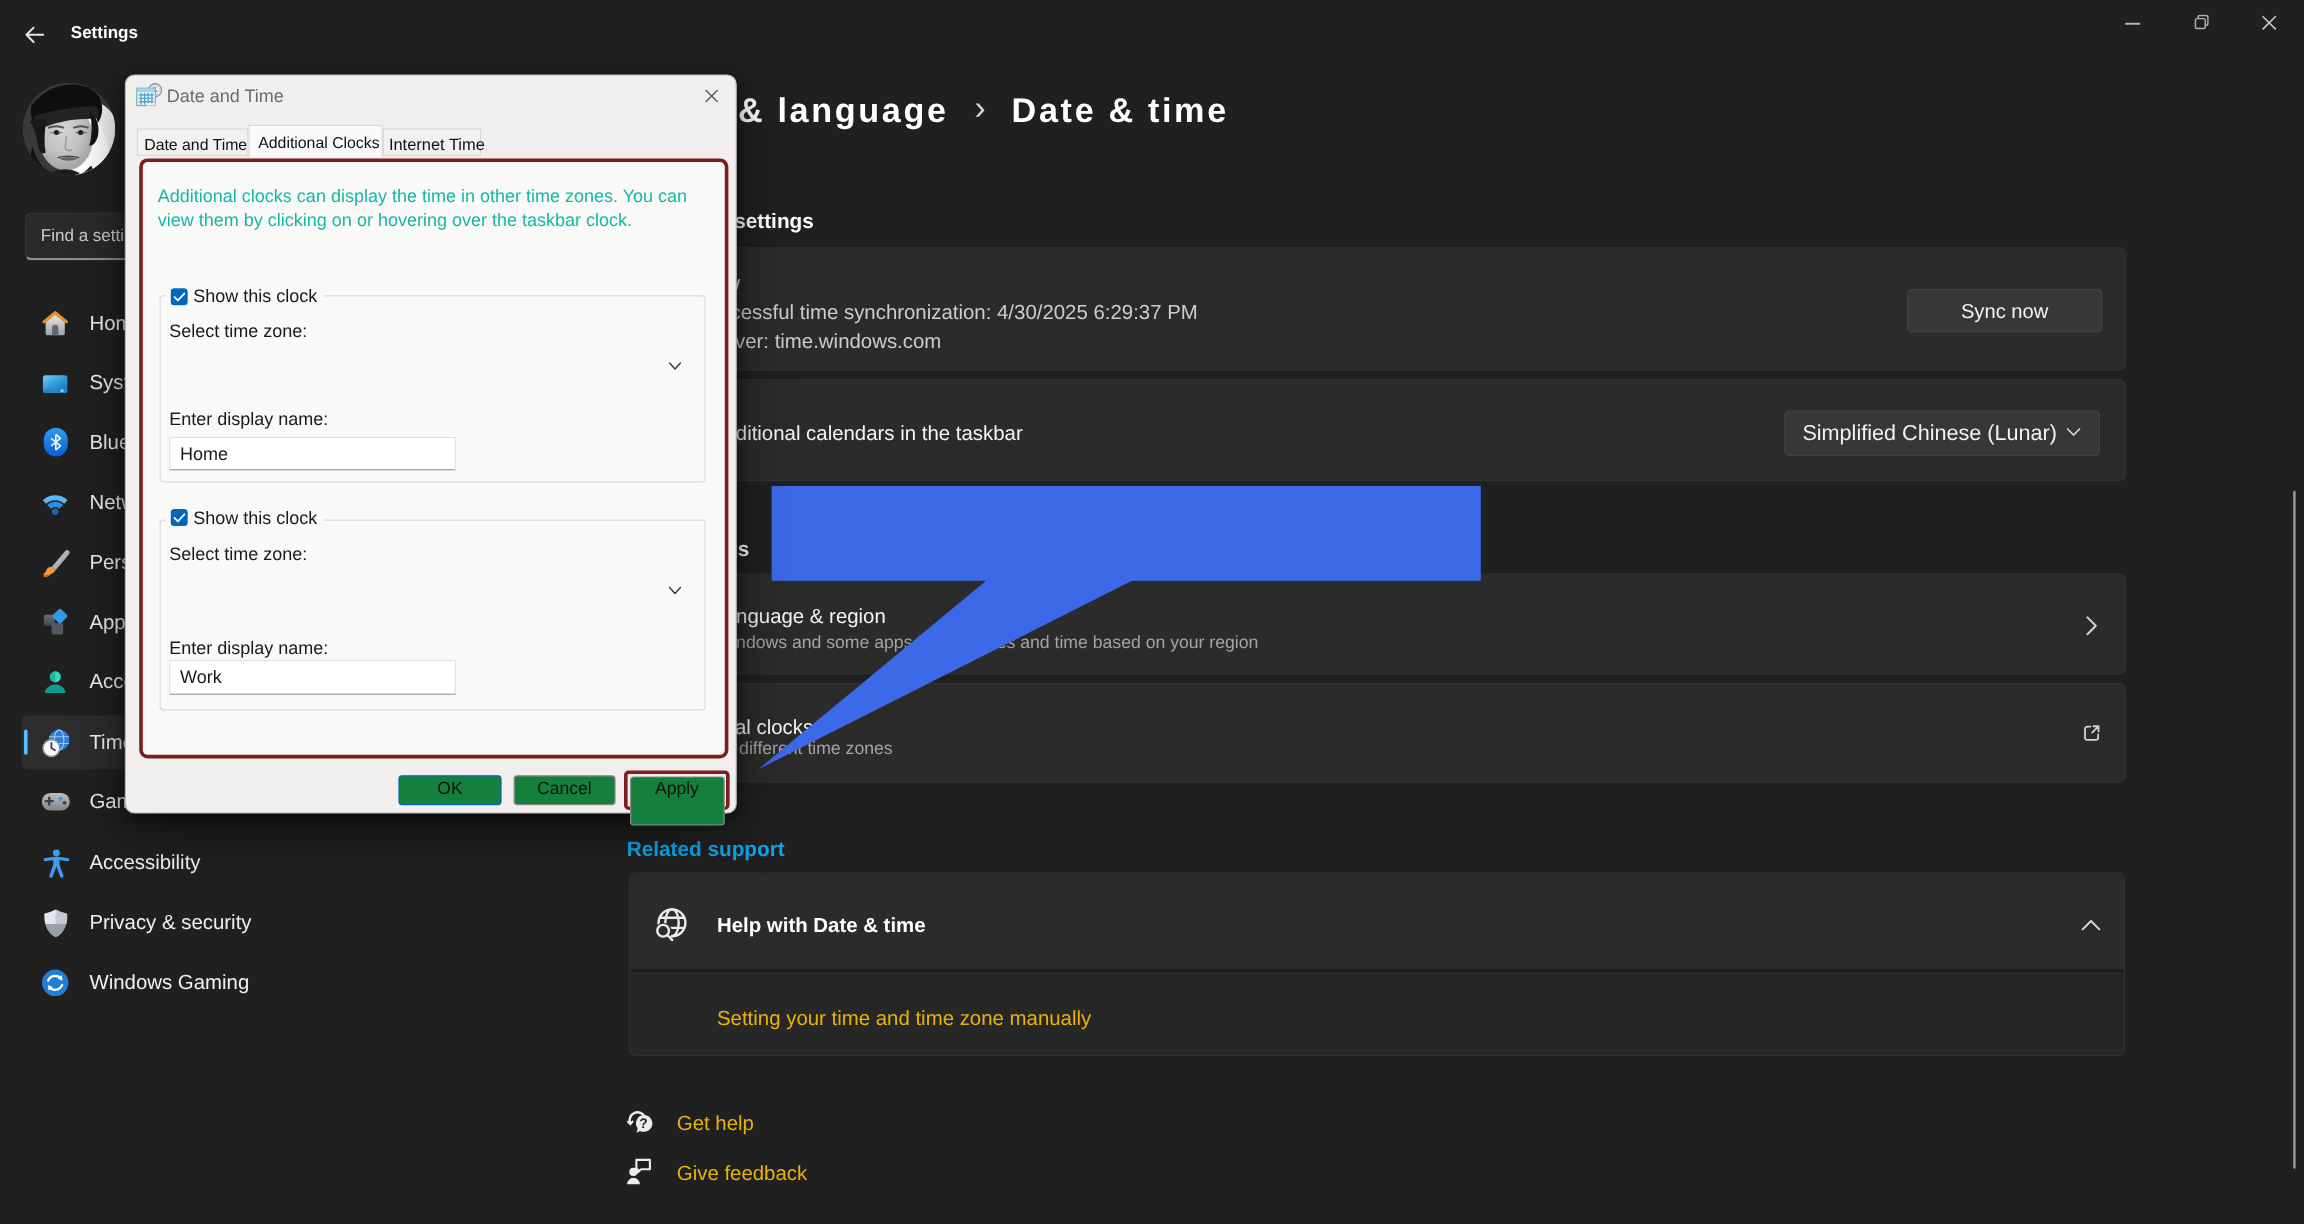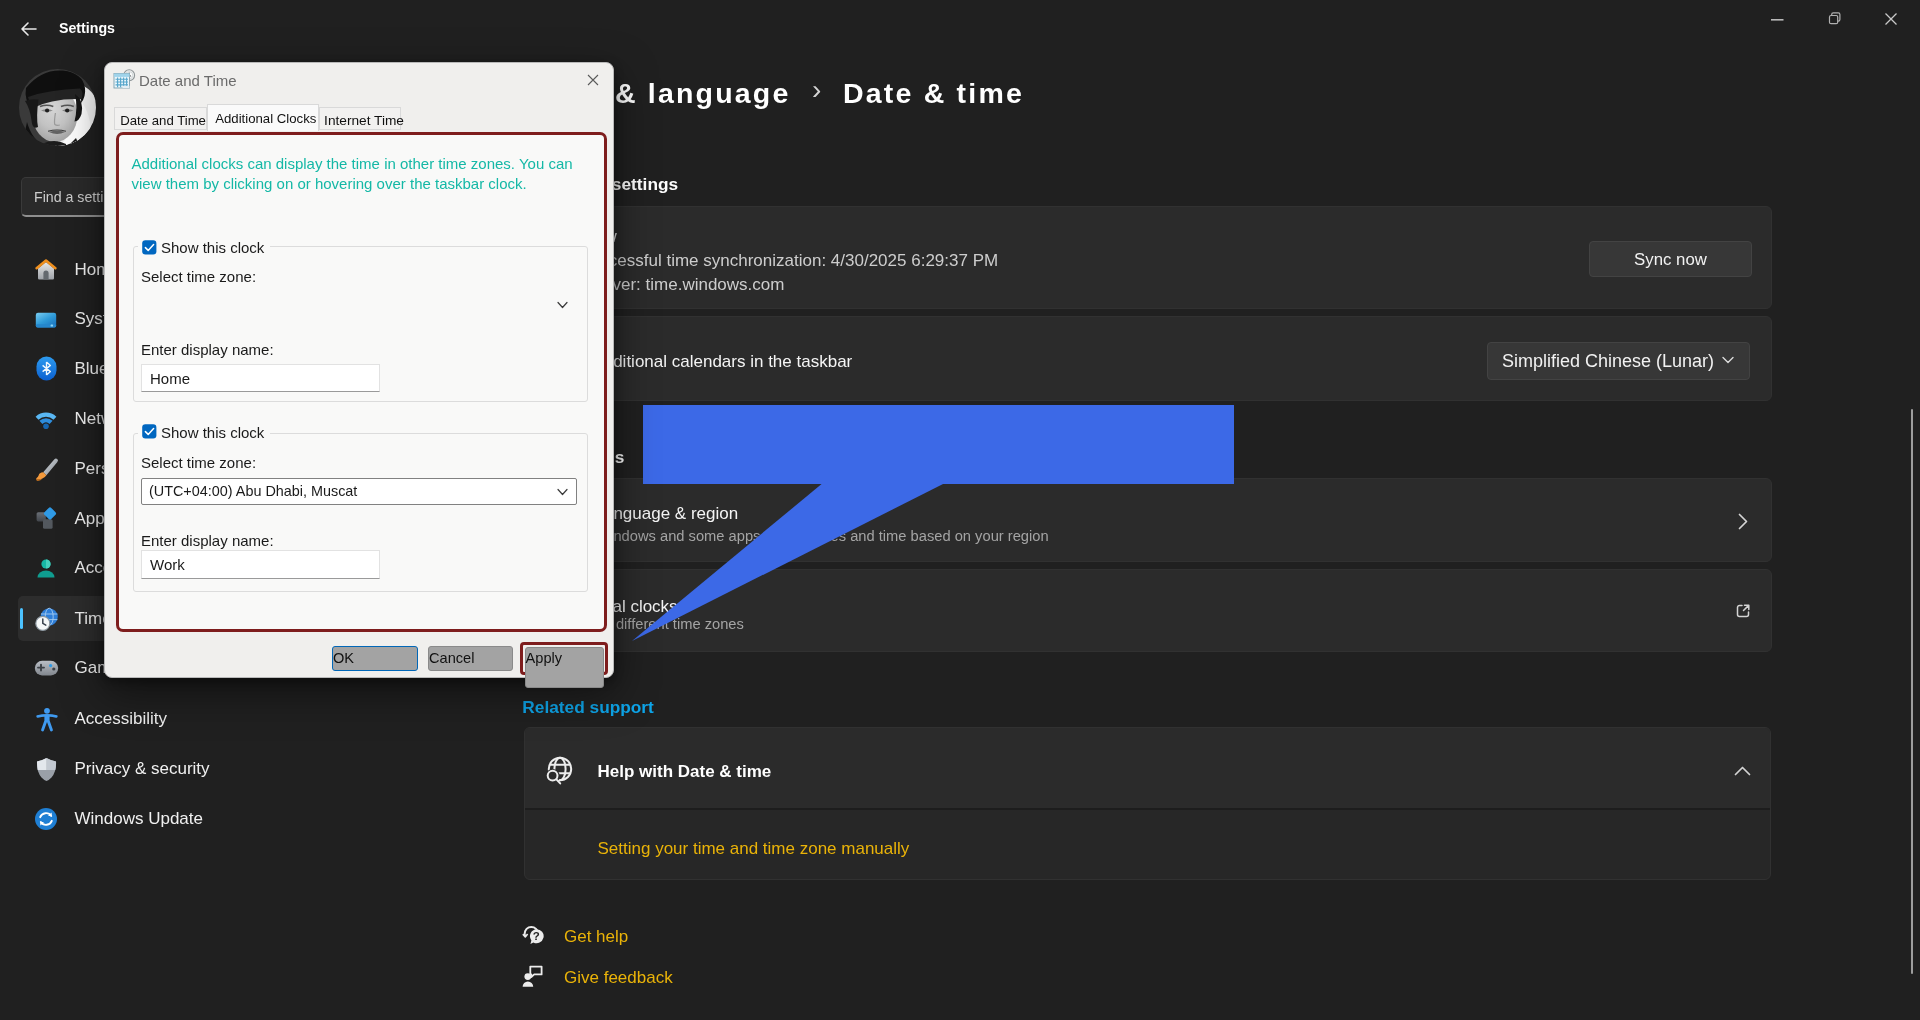--- a/index.html
+++ b/index.html
@@ -178,21 +178,21 @@
   <div class="abs navlbl" style="left:74.5px;top:309.2px;">System</div>
   <div class="abs navlbl" style="left:74.5px;top:359px;">Bluetooth &amp; devices</div>
   <div class="abs navlbl" style="left:74.5px;top:408.8px;">Network &amp; internet</div>
   <div class="abs navlbl" style="left:74.5px;top:459.1px;">Personalization</div>
   <div class="abs navlbl" style="left:74.5px;top:508.7px;">Apps</div>
   <div class="abs navlbl" style="left:74.5px;top:558.3px;">Accounts</div>
   <div class="abs navlbl" style="left:74.5px;top:609.2px;">Time &amp; language</div>
   <div class="abs navlbl" style="left:74.5px;top:658.1px;">Gaming</div>
   <div class="abs navlbl" style="left:74.5px;top:709.4px;">Accessibility</div>
   <div class="abs navlbl" style="left:74.5px;top:759.1px;">Privacy &amp; security</div>
-  <div class="abs navlbl" style="left:74.5px;top:808.8px;">Windows Update</div>
+  <div class="abs navlbl" style="left:74.5px;top:808.8px;">Windows Gaming</div>
 
   <div class="abs" id="bc1" style="left:530px;top:76.5px;color:#fff;font-size:28.5px;font-weight:600;letter-spacing:2.2px;white-space:nowrap;">Time &amp; language</div>
   <div class="abs" style="left:812px;top:74px;color:#d4d4d4;font-size:28px;font-weight:400;">›</div>
   <div class="abs" style="left:843px;top:76.5px;color:#fff;font-size:28.5px;font-weight:600;letter-spacing:2.2px;white-space:nowrap;">Date &amp; time</div>
 
   <div class="abs" id="h-addl" style="left:522.6px;top:173.5px;color:#fff;font-size:17.3px;font-weight:700;white-space:nowrap;">Additional settings</div>
 
   <div class="card" style="left:523px;top:206px;width:1249px;height:103px;"></div>
   <div class="abs ttl" id="c1t" style="left:543px;top:227px;">Sync now</div>
   <div class="abs" id="c1a" style="left:545.5px;top:250.5px;color:#cdcdcd;font-size:17px;white-space:nowrap;">Last successful time synchronization: 4/30/2025 6:29:37 PM</div>
@@ -311,30 +311,29 @@
   <div class="abs inp" style="left:141px;top:363.7px;width:239px;height:28.3px;">Home</div>
 
   <div class="abs" style="left:132.5px;top:432.6px;width:455.5px;height:159.9px;border:1px solid #dcdcdc;border-radius:3px;"></div>
   <div class="abs" style="left:138px;top:424.5px;width:132px;height:17px;background:#f9f9f8;"></div>
   <svg class="abs" style="left:142px;top:424.2px" width="15" height="15" viewBox="0 0 15 15">
       <rect x="0.2" y="0.2" width="14.2" height="14.2" rx="3.2" fill="#0067c0"></rect>
       <path d="M3.4 7.6 L6.2 10.4 L11.6 4.6" stroke="#fff" stroke-width="1.5" fill="none" stroke-linecap="round" stroke-linejoin="round"></path>
     </svg>
   <div class="abs" style="left:161px;top:423.8px;color:#1a1a1a;font-size:15px;">Show this clock</div>
   <div class="abs" style="left:141px;top:454px;color:#1a1a1a;font-size:15px;">Select time zone:</div>
-  <div class="abs sel" style="left:141px;top:477.5px;width:436px;height:27.4px;">(UTC+04:00) Abu Dhabi, Muscat</div>
   <svg class="abs" style="left:557px;top:488px" width="11" height="8" viewBox="0 0 11 8">
       <path d="M1 1.5 L5.5 6.5 L10 1.5" stroke="#3a3a3a" stroke-width="1.2" fill="none" stroke-linecap="round" stroke-linejoin="round"></path>
     </svg>
   <div class="abs" style="left:141px;top:531.5px;color:#1a1a1a;font-size:15px;">Enter display name:</div>
   <div class="abs inp" style="left:141px;top:550px;width:239px;height:28.7px;">Work</div>
 
   <div class="abs btn" style="left:332px;top:645.7px;width:86px;border:1.6px solid #0167b8;">OK</div>
   <div class="abs btn" style="left:428px;top:645.7px;width:84.6px;border:1px solid #8a8a8a;">Cancel</div>
   <div class="abs" style="left:519.8px;top:641.7px;width:88.7px;height:33.6px;border:3.4px solid #7e1d1d;border-radius:4px;"></div>
   <div class="abs btn" style="left:524.6px;top:646.8px;width:79px;height:41px;line-height:21px;border:1px solid #8a8a8a;">Apply</div>
 
 </div>
 <style>
   .sel { background:#fff;border:1px solid #818181;border-radius:2px;color:#1a1a1a;font-size:14.4px;line-height:25px;padding-left:7px;white-space:nowrap;overflow:hidden; }
   .inp { background:#fff;border:1px solid #e2e2e2;border-bottom:1px solid #9a9a9a;color:#1a1a1a;font-size:15px;line-height:27px;padding-left:8px; }
-  .btn { height:25.5px;background:#a3a3a3;border-radius:3px;color:#111;font-size:14.6px;text-align:left;line-height:23px; }
+  .btn { height:25.5px;background:#15803d;border-radius:3px;color:#111;font-size:14.6px;text-align:center;line-height:23px; }
 </style>
 
 </body></html>

